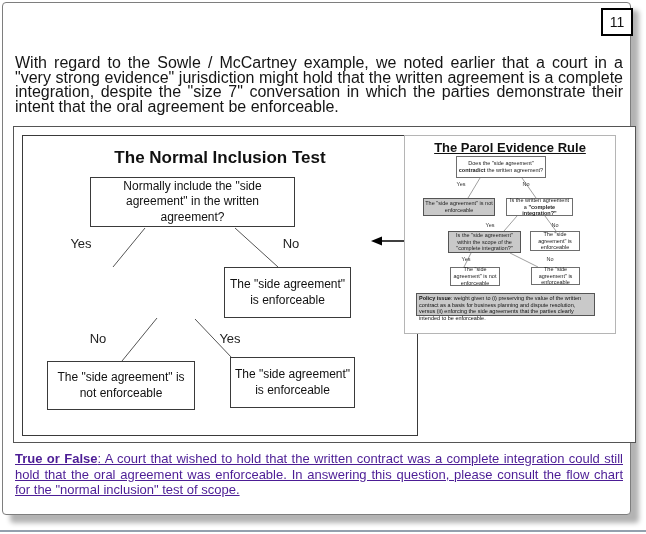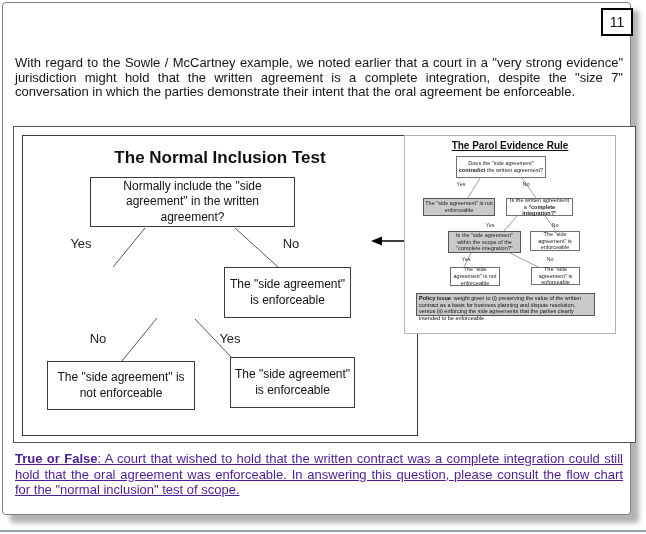--- a/index.html
+++ b/index.html
@@ -20,21 +20,21 @@
     position:absolute;top:8px;left:0;width:100%;text-align:center;
     font-size:20px;font-weight:bold;letter-spacing:0.2px;
   }
   .page-number{
     position:absolute;left:598px;top:5px;width:28px;height:24px;
     border:2px solid #000;background:#fff;display:flex;align-items:center;
     justify-content:center;font-size:14px;
   }
   .intro{
     position:absolute;left:12px;top:53px;width:608px;
-    font-size:13px;line-height:14.6px;text-align:justify;color:#151515;
+    font-size:16px;line-height:14.6px;text-align:justify;color:#151515;
   }
   .diagram-container{
     position:absolute;left:10px;top:123px;width:621px;height:315px;
     border:1px solid #555;background:#fff;
   }
   .inclusion-box{
     position:absolute;left:8px;top:8px;width:354px;height:299px;
     border:1px solid #3a3a3a;background:#fff;padding-left:40px;
   }
   .inclusion-title{
@@ -49,21 +49,21 @@
   .fc-label{
     position:absolute;font-size:13px;color:#222;text-align:center;width:40px;
   }
   .lines-svg{position:absolute;left:0;top:0;}
   .parol{
     position:absolute;left:390px;top:8px;width:210px;height:197px;
     border:1px solid #b5b5b5;background:#fff;
   }
   .parol-title{
     position:absolute;top:4px;left:0;width:100%;text-align:center;
-    font-size:10px;font-weight:bold;text-decoration:underline;
+    font-size:13px;font-weight:bold;text-decoration:underline;
   }
   .p-box{
     position:absolute;border:1px solid #6e6e6e;background:#fff;
     display:flex;align-items:center;justify-content:center;text-align:center;
     font-size:5.5px;line-height:1.25;padding:1px;color:#222;box-sizing:border-box;
   }
   .p-box.gray{background:#c9c9c9;border-color:#555;}
   .p-label{position:absolute;font-size:5.5px;color:#333;width:16px;text-align:center;}
   .policy-box{
     position:absolute;left:11px;top:157px;width:179px;height:23px;

